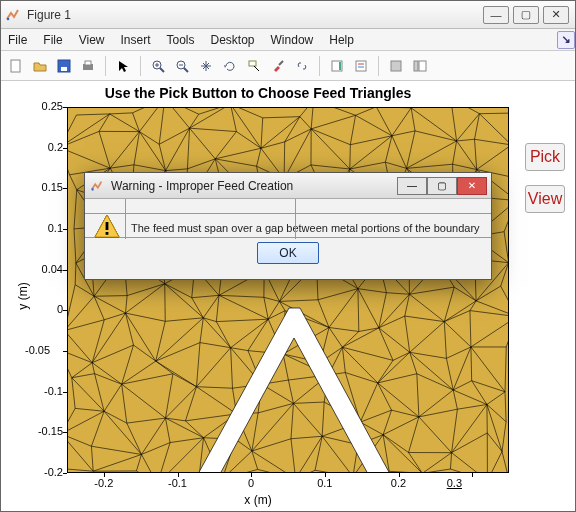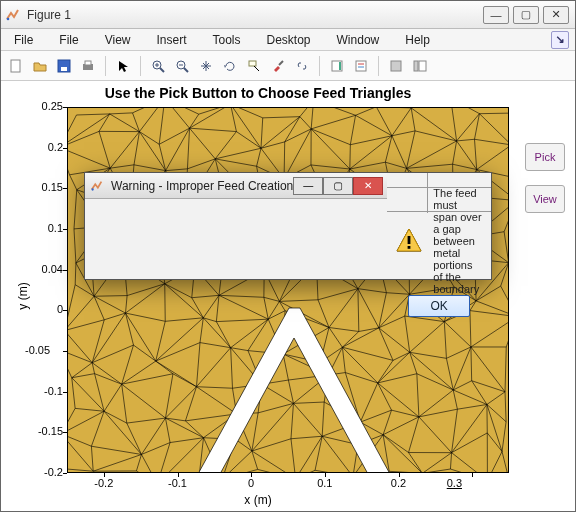--- a/index.html
+++ b/index.html
@@ -36,21 +36,21 @@
   }
   .titlebar .title { flex:1; color:#333; }
   .win-controls { display:flex; gap:4px; margin-right:2px;}
   .win-btn {
     width:26px; height:18px; border:1px solid #888; background:#f0f0f0;
     display:flex; align-items:center; justify-content:center;
     font-size:11px; color:#333; border-radius:2px;
   }
   .menubar {
     height:22px; background:#f5f5f5; border-bottom:1px solid #ccc;
-    display:flex; align-items:center; padding:0 6px; gap:12px;
+    display:flex; align-items:center; padding:0 0; gap:2px;
   }
   .menu-item { padding:2px 7px; color:#222; }
   .menu-spacer{ flex:1; }
   .menu-help-icon{
     width:18px;height:18px;background:#eef;border:1px solid #99c;border-radius:2px;
     display:flex;align-items:center;justify-content:center;color:#336;font-weight:bold;font-size:11px;
   }
   .toolbar {
     height:30px; background:#fafafa; border-bottom:1px solid #ccc;
     display:flex; align-items:center; padding:0 4px; gap:2px;
@@ -75,30 +75,30 @@
   .x-ticks, .y-ticks { position:absolute; color:#000; font-size:11px; }
   .xlabel{position:absolute;bottom:4px;left:0;right:60px;text-align:center;font-size:12px;}
   .ylabel{position:absolute;left:8px;top:50%;transform:translateY(-50%) rotate(-90deg);transform-origin:center;font-size:12px;}
   .side-btns{
     position:absolute; right:10px; top:62px;
     display:flex; flex-direction:column; gap:14px;
   }
   .side-btn{
     width:40px; height:28px; background:#f3f3f3; border:1px solid #aaa;
     display:flex;align-items:center;justify-content:center;
-    border-radius:3px; font-size:11px; color:#701a75;margin-left:18px;
+    border-radius:3px; font-size:16px; color:#b91c1c;margin-left:18px;
   }
   
   .mesh-line{stroke:#000;stroke-width:0.6;}
   .V-shape{fill:#fff;}
   
   .dialog{
     position:absolute; left:84px; top:172px; width:408px; height:108px;
     background:#f2f2f2; border:1px solid #555; box-shadow:0 6px 24px rgba(0,0,0,0.5);
-    display:flex; flex-direction:row;
+    display:flex; flex-direction:column;
   }
   .dlg-title{
     height:26px;background:linear-gradient(#f6f6f6,#dcdcdc);
     border-bottom:1px solid #aaa; display:flex;align-items:center;padding:0 4px;
   }
   .dlg-title .icon{width:16px;height:16px;margin-right:6px;display:flex;align-items:center;justify-content:center;}
   .dlg-title .t{flex:1;color:#222;font-size:12px;}
   .dlg-ctrls{display:flex;gap:0;}
   .dlg-cbtn{
     width:30px;height:18px;border:1px solid #777;background:#e6e6e6;

